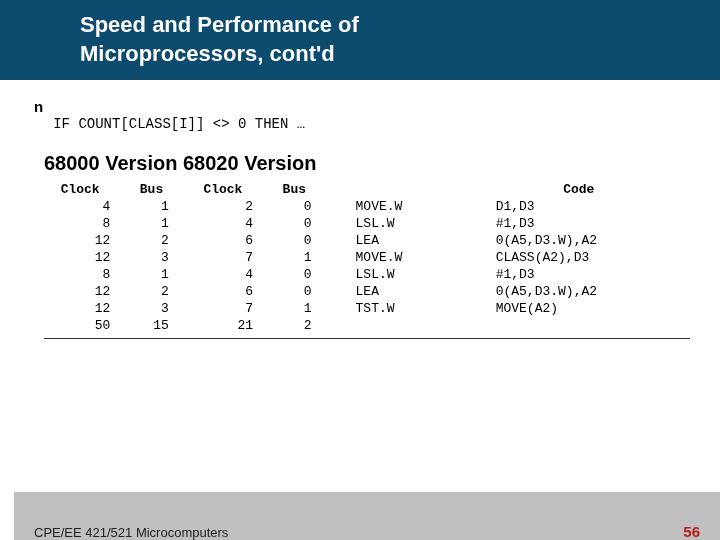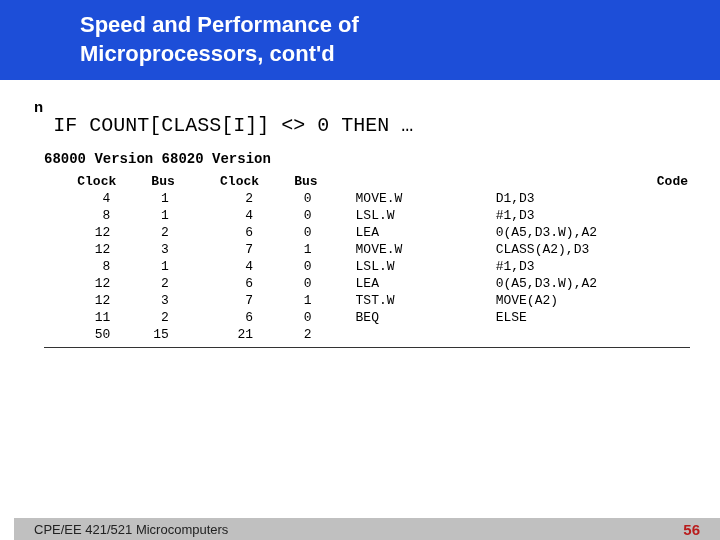--- a/index.html
+++ b/index.html
@@ -12,21 +12,21 @@
       position: relative;
     }
 
     
     .header {
       position: absolute;
       left: 0;
       top: 0;
       right: 0;
       height: 80px;
-      background: #1d4ed8;
+      background: #0c4a6e;
       display: flex;
       align-items: center;
       padding-left: 80px;
     }
     .header-title {
       color: #fff;
       font-size: 22px;
       font-weight: bold;
       line-height: 1.3;
     }
@@ -52,42 +52,42 @@
       font-weight: bold;
       margin-right: 10px;
       margin-top: 2px;
     }
     .bullet-text {
       font-size: 15px;
       line-height: 1.4;
     }
     .code-inline {
       font-family: 'Courier New', Courier, monospace;
+      font-size: 14px;
+    }
+
+    
+    .version-header {
+      font-family: Liberation Sans, sans-serif;
       font-size: 20px;
-    }
-
-    
-    .version-header {
-      font-family: Liberation Mono, monospace;
-      font-size: 14px;
-      font-weight: bold;
-      margin: 14px 0 6px 0;
+      font-weight: bold;
+      margin: 20px 0 6px 0;
       padding-left: 10px;
     }
 
     
     .data-table {
       font-family: 'Courier New', Courier, monospace;
       font-size: 13px;
       border-collapse: collapse;
       margin-left: 10px;
       width: calc(100% - 10px);
     }
     .data-table th {
-      text-align: right;
+      text-align: center;
       font-weight: bold;
       padding: 1px 12px 1px 0;
       vertical-align: top;
     }
     .data-table td {
       text-align: right;
       padding: 1px 12px 1px 0;
       vertical-align: top;
     }
     .data-table td.left-align {
@@ -98,24 +98,24 @@
       text-align: right;
       padding-right: 18px;
     }
 
     
     .footer {
       position: absolute;
       bottom: 0;
       left: 14px;
       right: 0;
-      height: 22px;
+      height: 48px;
       background: #c0c0c0;
       display: flex;
-      align-items: center;
+      align-items: flex-end;
       justify-content: space-between;
       padding: 0 20px;
       gap: 10px;
     }
     .footer-text {
       font-size: 13px;
       color: #222;
     }
     .footer-page {
       font-size: 15px;
@@ -237,28 +237,20 @@
         </tr>
         <tr>
           <td class="num">12</td>
           <td class="num">3</td>
           <td class="num">7</td>
           <td class="num">1</td>
           <td class="left-align">TST.W</td>
           <td class="left-align">MOVE(A2)</td>
         </tr>
         <tr>
-          <td class="num">11</td>
-          <td class="num">2</td>
-          <td class="num">6</td>
-          <td class="num">0</td>
-          <td class="left-align">BEQ</td>
-          <td class="left-align">ELSE</td>
-        </tr>
-        <tr>
           <td class="num">50</td>
           <td class="num">15</td>
           <td class="num">21</td>
           <td class="num">2</td>
           <td class="left-align"></td>
           <td class="left-align"></td>
         </tr>
       </tbody>
   </table>
   <hr class="table-rule">

